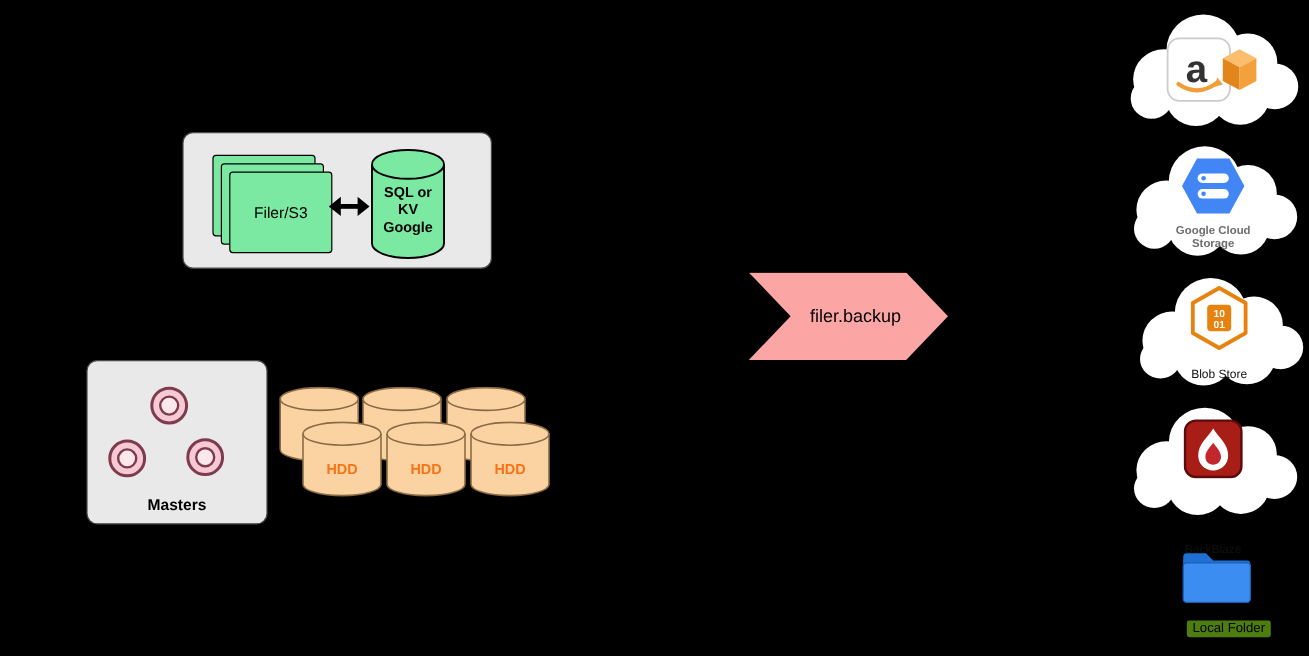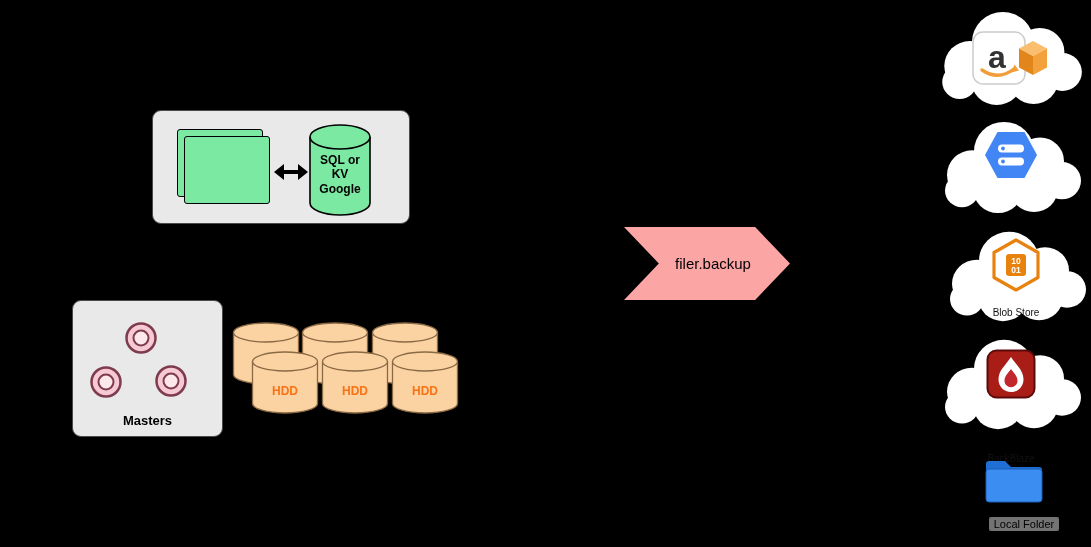--- a/index.html
+++ b/index.html
@@ -44,30 +44,33 @@
   .cloud-shape{position:absolute;inset:0;width:100%;height:100%;}
   .dest-icon{position:absolute;}
   .cloud-label{position:absolute;left:0;right:0;text-align:center;color:#111;}
   #cloud-gcs .cloud-label{top:72px;font-size:9.5px;font-weight:bold;color:#6e6e6e;line-height:1.15;}
   #cloud-blob .cloud-label{top:81px;font-size:10px;}
   #cloud-backblaze .cloud-label{top:83px;font-size:10px;margin-top:36px;}
 
   #local-folder{position:absolute;left:972px;top:448px;width:104px;height:94px;}
   #local-folder .dest-icon{left:10px;top:4px;}
   #local-folder .cloud-label{top:70px;font-size:11px;}
-  #local-folder .cloud-label span{background:#737373;color:#000;padding:1px 5px;border-radius:2px;}
+  #local-folder .cloud-label span{background:#4d7c0f;color:#000;padding:1px 5px;border-radius:2px;}
 </style>
 </head>
 <body>
 
 <div id="canvas">
 
   <div class="panel" id="filer-panel">
     <div class="card b2"></div>
     <div class="card b1"></div>
+    <div class="card front">
+      <span class="card-label">Filer/S3</span>
+    </div>
     <svg id="dbl-arrow" viewBox="0 0 34 22">
       <rect x="7" y="9" width="20" height="4" fill="#000"></rect>
       <polygon points="0,11 10,3 10,19" fill="#000"></polygon>
       <polygon points="34,11 24,3 24,19" fill="#000"></polygon>
     </svg>
     <div id="kv-cylinder">
       <svg viewBox="0 0 62 93">
         <path d="M1,13 v66 a30,12 0 0 0 60 0 v-66" fill="#7ce9a2" stroke="#000" stroke-width="1.6"></path>
         <ellipse cx="31" cy="13" rx="30" ry="12" fill="#7ce9a2" stroke="#000" stroke-width="1.6"></ellipse>
       </svg>
@@ -175,20 +178,22 @@
         <circle cx="26" cy="76" r="17"></circle>
       </g>
     </svg>
     <svg class="dest-icon" viewBox="0 0 56 50" style="left:47px;top:14px;width:56px;height:50px;">
       <polygon points="14.5,2 41.5,2 54,25 41.5,48 14.5,48 2,25" fill="#4285f4"></polygon>
       <rect x="15" y="14.5" width="26" height="8" rx="4" fill="#ffffff"></rect>
       <rect x="15" y="27.5" width="26" height="8" rx="4" fill="#ffffff"></rect>
       <circle cx="20" cy="18.5" r="1.9" fill="#4285f4"></circle>
       <circle cx="20" cy="31.5" r="1.9" fill="#4285f4"></circle>
     </svg>
+    <div class="cloud-label preline">Google Cloud
+Storage</div>
   </div>
 
   <div class="cloud" id="cloud-blob" style="left:941px;top:226px;width:150px;height:100px;">
     <svg class="cloud-shape" viewBox="0 0 150 104" preserveAspectRatio="none">
       <g fill="#ffffff">
         <circle cx="36" cy="60" r="25"></circle>
         <circle cx="68" cy="36" r="30"></circle>
         <circle cx="104" cy="46" r="24"></circle>
         <circle cx="126" cy="66" r="19"></circle>
         <circle cx="98" cy="74" r="24"></circle>

